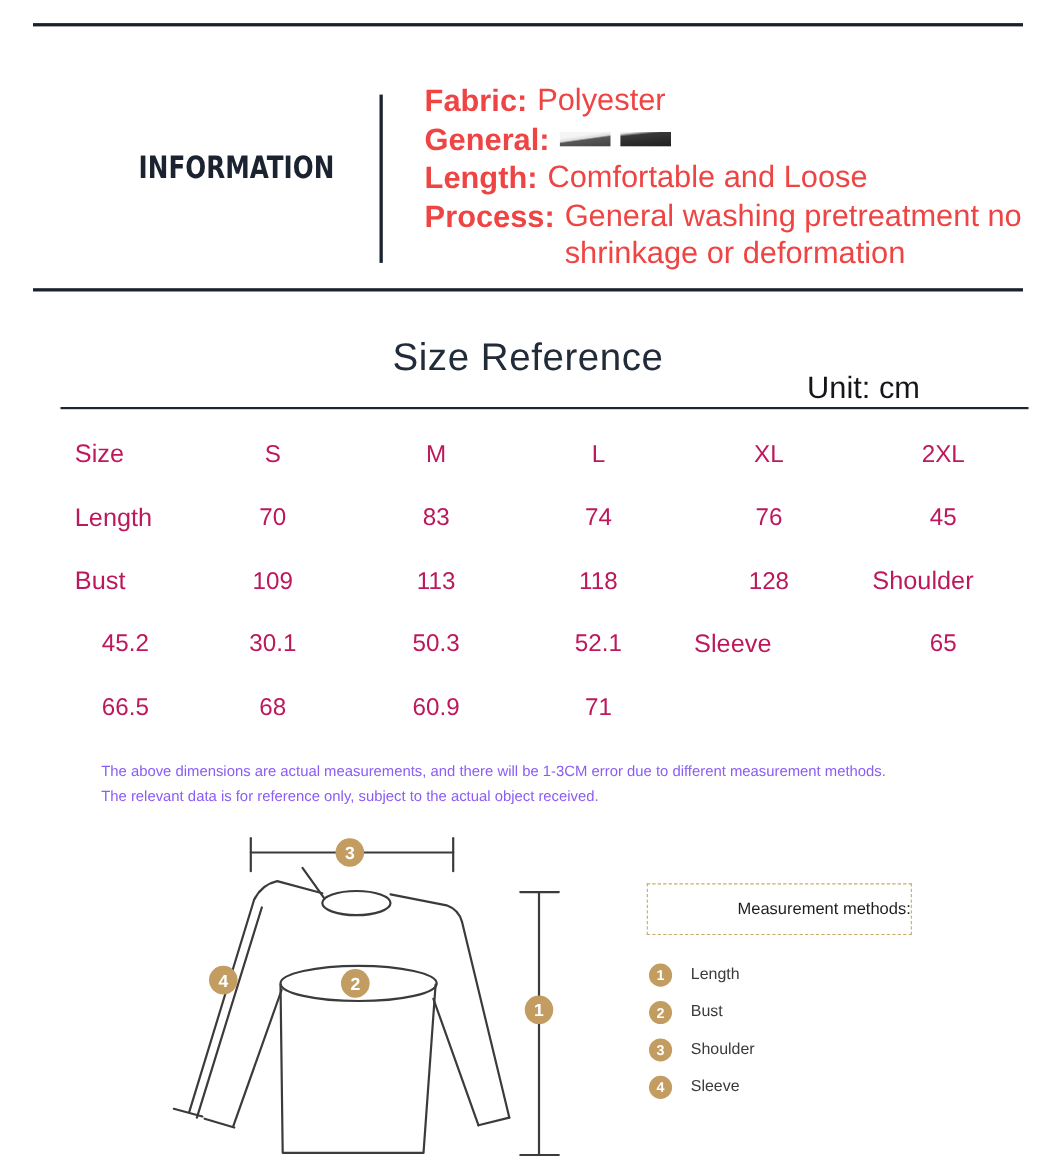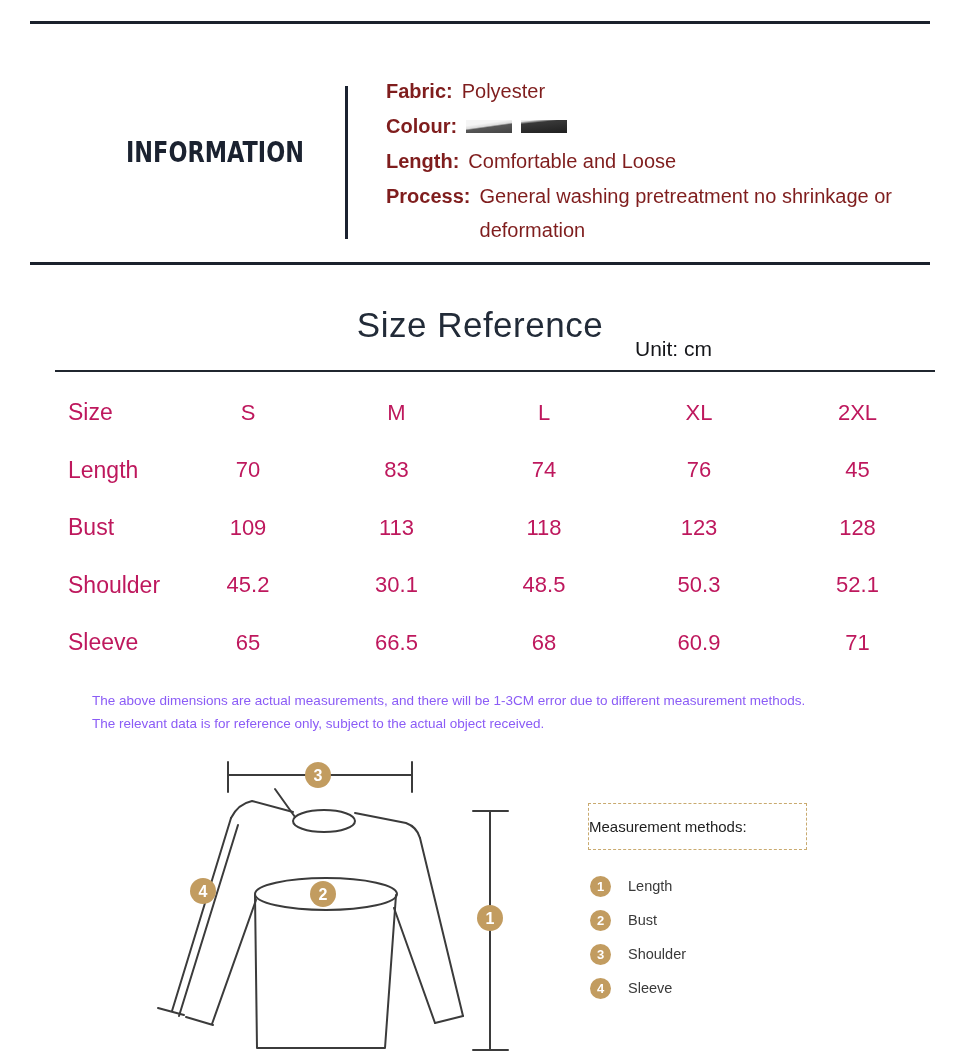--- a/index.html
+++ b/index.html
@@ -11,54 +11,54 @@
   .rule-top { left:30px; top:21px; width:900px; height:3px; }
   .rule-info-bottom { left:30px; top:262px; width:900px; height:3px; }
   .rule-table { left:55px; top:370px; width:880px; height:2px; background:#20262f; }
 
   
   .info-title { position:absolute; left:105px; top:136px; width:210px; text-align:center;
     font-family:"DejaVu Sans", sans-serif; font-weight:bold; font-size:28px; color:#1b2230;
     transform:scaleX(0.8); transform-origin:center; letter-spacing:0px; white-space:nowrap; }
   .info-vdivider { position:absolute; left:345px; top:86px; width:3px; height:153px; background:#1b2230; }
   .info-fields { position:absolute; left:386px; top:74px; width:545px; }
-  .info-row { display:flex; align-items:flex-start; font-size:20px; line-height:35px; color:#7f1d1d; }
+  .info-row { display:flex; align-items:flex-start; font-size:28px; line-height:35px; color:#ef4444; }
   .info-row .lbl { font-weight:bold; white-space:nowrap; }
   .info-row .colon { font-weight:bold; margin-right:9px; }
   .info-row .val { font-weight:normal; max-width:420px; line-height:34px; }
   .swatches { display:inline-flex; align-items:center; gap:9px; height:35px; }
   .swatch { display:inline-block; width:46px; height:13px; }
   .swatch-1 { background:linear-gradient(172deg,#f5f5f5 30%,#dcdcdc 46%,#575757 54%,#434343 100%); }
   .swatch-2 { background:linear-gradient(174deg,#ededed 8%,#383838 24%,#1f1f1f 100%); }
 
   
   .size-title { position:absolute; left:0; top:305px; width:960px; text-align:center;
     font-size:35px; font-weight:400; color:#222b38; letter-spacing:0.5px; }
-  .unit-label { position:absolute; right:25px; top:337px; width:300px; text-align:left;
-    font-size:21px; color:#15161a; }
+  .unit-label { position:absolute; right:25px; top:337px; width:300px; text-align:center;
+    font-size:28px; color:#15161a; }
 
   .size-table { position:absolute; left:55px; top:384px; width:880px; display:grid;
     grid-template-columns:118px 150px 147px 148px 162px 155px; grid-auto-rows:57.5px; }
   .size-table .cell { display:flex; align-items:center; justify-content:center;
     font-size:22px; color:#be185d; }
   .size-table .cell.row-label { justify-content:flex-start; padding-left:13px; font-size:23px; }
 
   .notes { position:absolute; left:92px; top:690px; width:830px; font-size:13.5px;
     color:#8b5cf6; line-height:22.5px; }
 
   
   .diagram { position:absolute; left:140px; top:745px; }
   .diagram path, .diagram line, .diagram ellipse { fill:none; stroke:#3b3b3b; stroke-width:2; stroke-linecap:round; stroke-linejoin:round; }
   .diagram .marker-circle { fill:#c29c60; stroke:none; }
   .diagram .marker-num { fill:#ffffff; font-size:16px; font-weight:bold;
     font-family:"Liberation Sans", sans-serif; text-anchor:middle; }
 
   
-  .mm-box { position:absolute; left:588px; top:803px; width:219px; height:47px;
-    border:1px dashed #c9aa6f; display:flex; align-items:center; justify-content:flex-start;
+  .mm-box { position:absolute; left:588px; top:803px; width:241px; height:47px;
+    border:1px dashed #c9aa6f; display:flex; align-items:center; justify-content:flex-end;
     font-size:15px; color:#1e1e1e; }
   .mm-list { position:absolute; left:590px; top:869px; }
   .mm-item { display:flex; align-items:center; height:34px; }
   .mm-num { width:21px; height:21px; border-radius:50%; background:#c29c60; color:#fff;
     font-size:13px; font-weight:bold; display:flex; align-items:center; justify-content:center;
     margin-right:17px; }
   .mm-label { font-size:14.5px; color:#3a3a3a; }
 </style>
 </head>
 <body>
@@ -70,21 +70,21 @@
   <div class="info-title">INFORMATION</div>
   <div class="info-vdivider"></div>
 
   <div class="info-fields">
     <div class="info-row">
       <span class="lbl">Fabric</span>
         <span class="colon">:</span>
       <span class="val">Polyester</span>
     </div>
     <div class="info-row">
-      <span class="lbl">Colour</span>
+      <span class="lbl">General</span>
         <span class="colon">:</span>
       <span class="swatches">
         <span class="swatch swatch-1"></span>
         <span class="swatch swatch-2"></span>
       </span>
     </div>
     <div class="info-row">
       <span class="lbl">Length</span>
         <span class="colon">:</span>
       <span class="val">Comfortable and Loose</span>
@@ -114,27 +114,25 @@
     <div class="cell">70</div>
     <div class="cell">83</div>
     <div class="cell">74</div>
     <div class="cell">76</div>
     <div class="cell">45</div>
 
     <div class="cell row-label">Bust</div>
     <div class="cell">109</div>
     <div class="cell">113</div>
     <div class="cell">118</div>
-    <div class="cell">123</div>
     <div class="cell">128</div>
 
     <div class="cell row-label">Shoulder</div>
     <div class="cell">45.2</div>
     <div class="cell">30.1</div>
-    <div class="cell">48.5</div>
     <div class="cell">50.3</div>
     <div class="cell">52.1</div>
 
     <div class="cell row-label">Sleeve</div>
     <div class="cell">65</div>
     <div class="cell">66.5</div>
     <div class="cell">68</div>
     <div class="cell">60.9</div>
     <div class="cell">71</div>
   </div>

